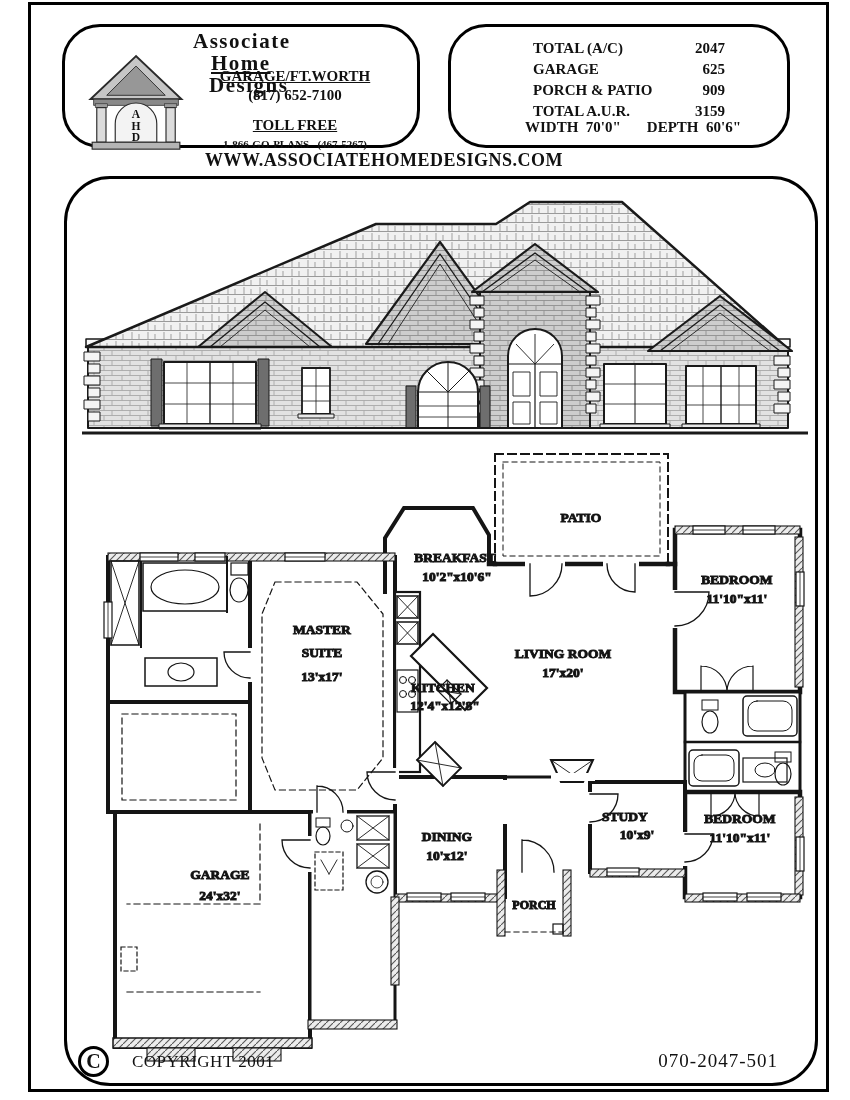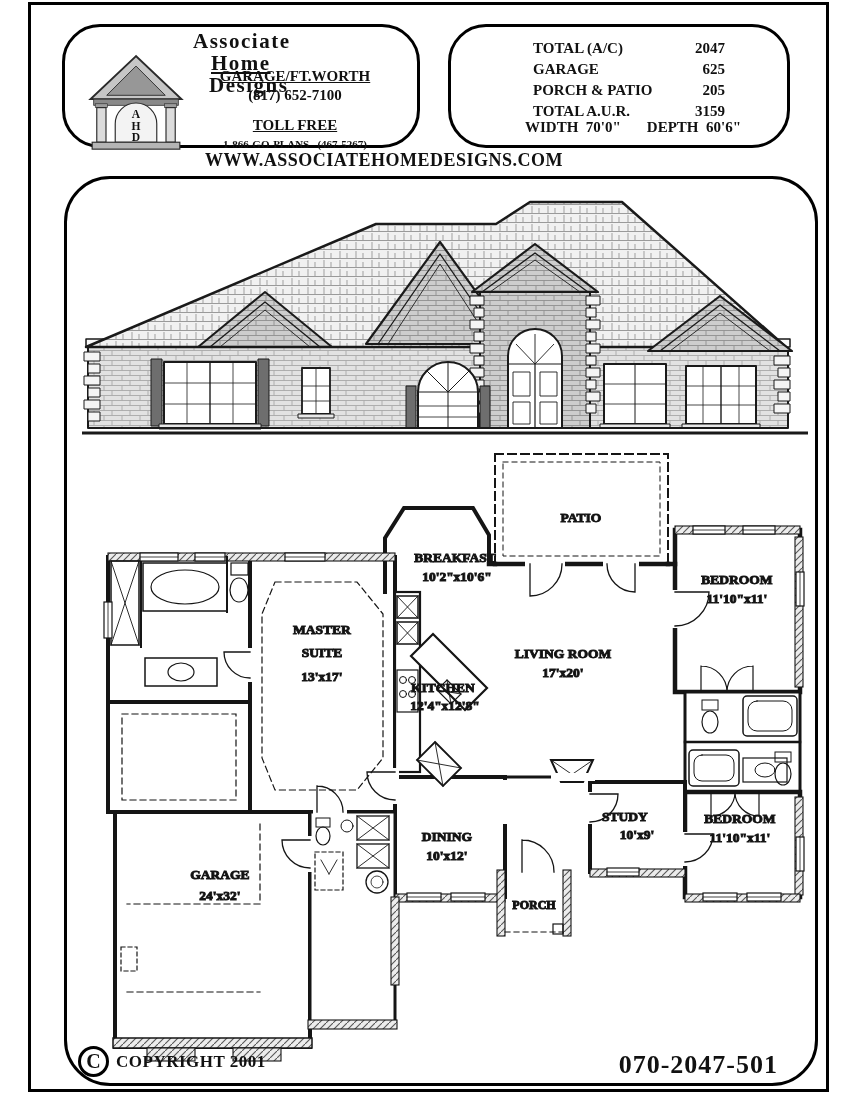--- a/index.html
+++ b/index.html
@@ -19,22 +19,22 @@
   .contact .pre { white-space:pre; font-size:11px; }
   .stats-rows { position:absolute; left:82px; right:62px; top:11px; font-weight:bold; font-size:15px; }
   .stats-row { display:flex; justify-content:space-between; line-height:21px; }
   .wd-line { position:absolute; bottom:9px; left:40px; right:12px; display:flex; justify-content:center; gap:26px; font-weight:bold; font-size:15px; white-space:pre; }
   .website { position:absolute; left:0; top:150px; width:768px; text-align:center; font-weight:bold; font-size:18px; letter-spacing:0.5px; }
   .main-box { position:absolute; left:64px; top:176px; width:754px; height:910px; border:3px solid #000; border-radius:46px; background:#fff; }
   .elev { position:absolute; left:80px; top:196px; }
   .fplan { position:absolute; left:95px; top:442px; }
   .copyright { position:absolute; left:78px; top:1046px; display:flex; align-items:center; gap:7px; }
   .copy-circle { width:31px; height:31px; border:3px solid #000; border-radius:50%; display:grid; place-items:center; font-weight:bold; font-size:20px; }
-  .copy-text { font-weight:bold; font-size:17px; letter-spacing:0.5px; }
-  .plan-number { position:absolute; right:72px; top:1050px; font-weight:bold; font-size:26px; letter-spacing:1px; }
+  .copy-text { font-weight:normal; font-size:17px; letter-spacing:0.5px;margin-left:16px; }
+  .plan-number { position:absolute; right:72px; top:1050px; font-weight:normal; font-size:19px; letter-spacing:1px; }
   text { font-family:"Liberation Serif", serif; font-weight:bold; fill:#111; }
 </style>
 </head>
 <body>
 
 <div class="page">
   <div class="outer-border"></div>
 
   <div class="round-box logo-box">
     <svg class="logo-art" width="118" height="100" viewBox="0 0 150 130">
@@ -69,21 +69,21 @@
       <div class="stats-row">
         <span>TOTAL (A/C)</span>
         <span>2047</span>
       </div>
       <div class="stats-row">
         <span>GARAGE</span>
         <span>625</span>
       </div>
       <div class="stats-row">
         <span>PORCH &amp; PATIO</span>
-        <span>205</span>
+        <span>909</span>
       </div>
       <div class="stats-row">
         <span>TOTAL A.U.R.</span>
         <span>3159</span>
       </div>
     </div>
     <div class="wd-line">
       <span>WIDTH  70'0"</span>
       <span>DEPTH  60'6"</span>
     </div>

